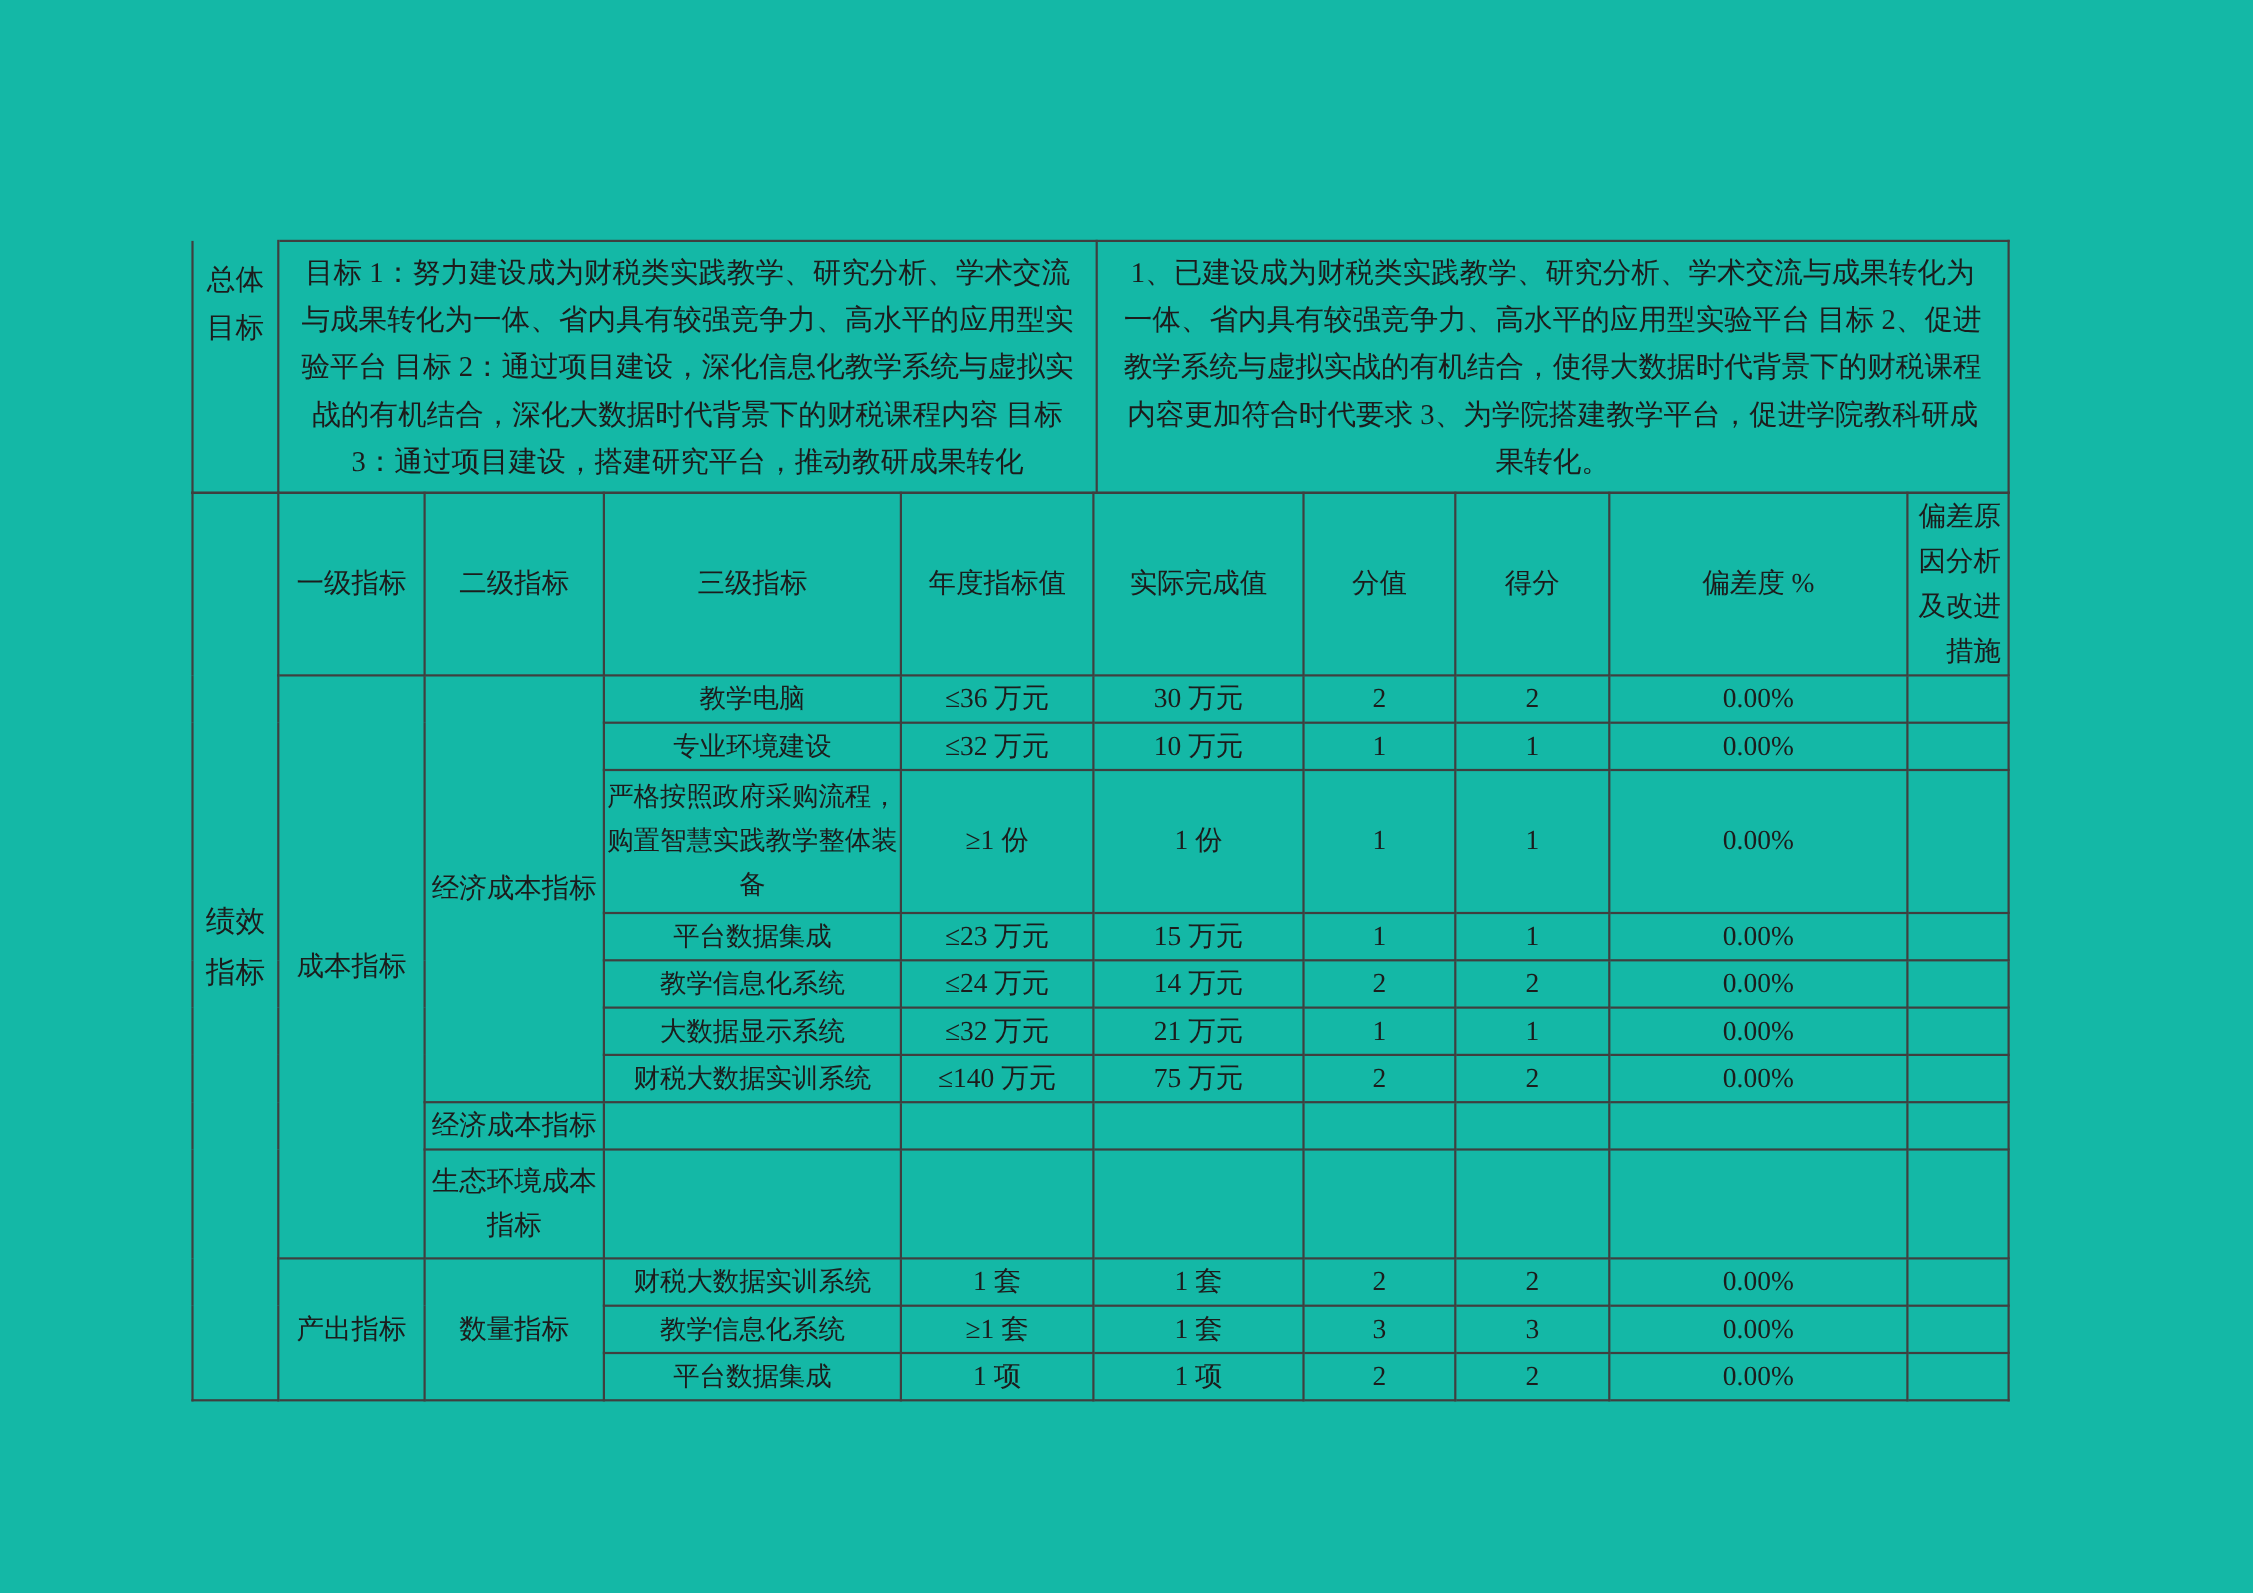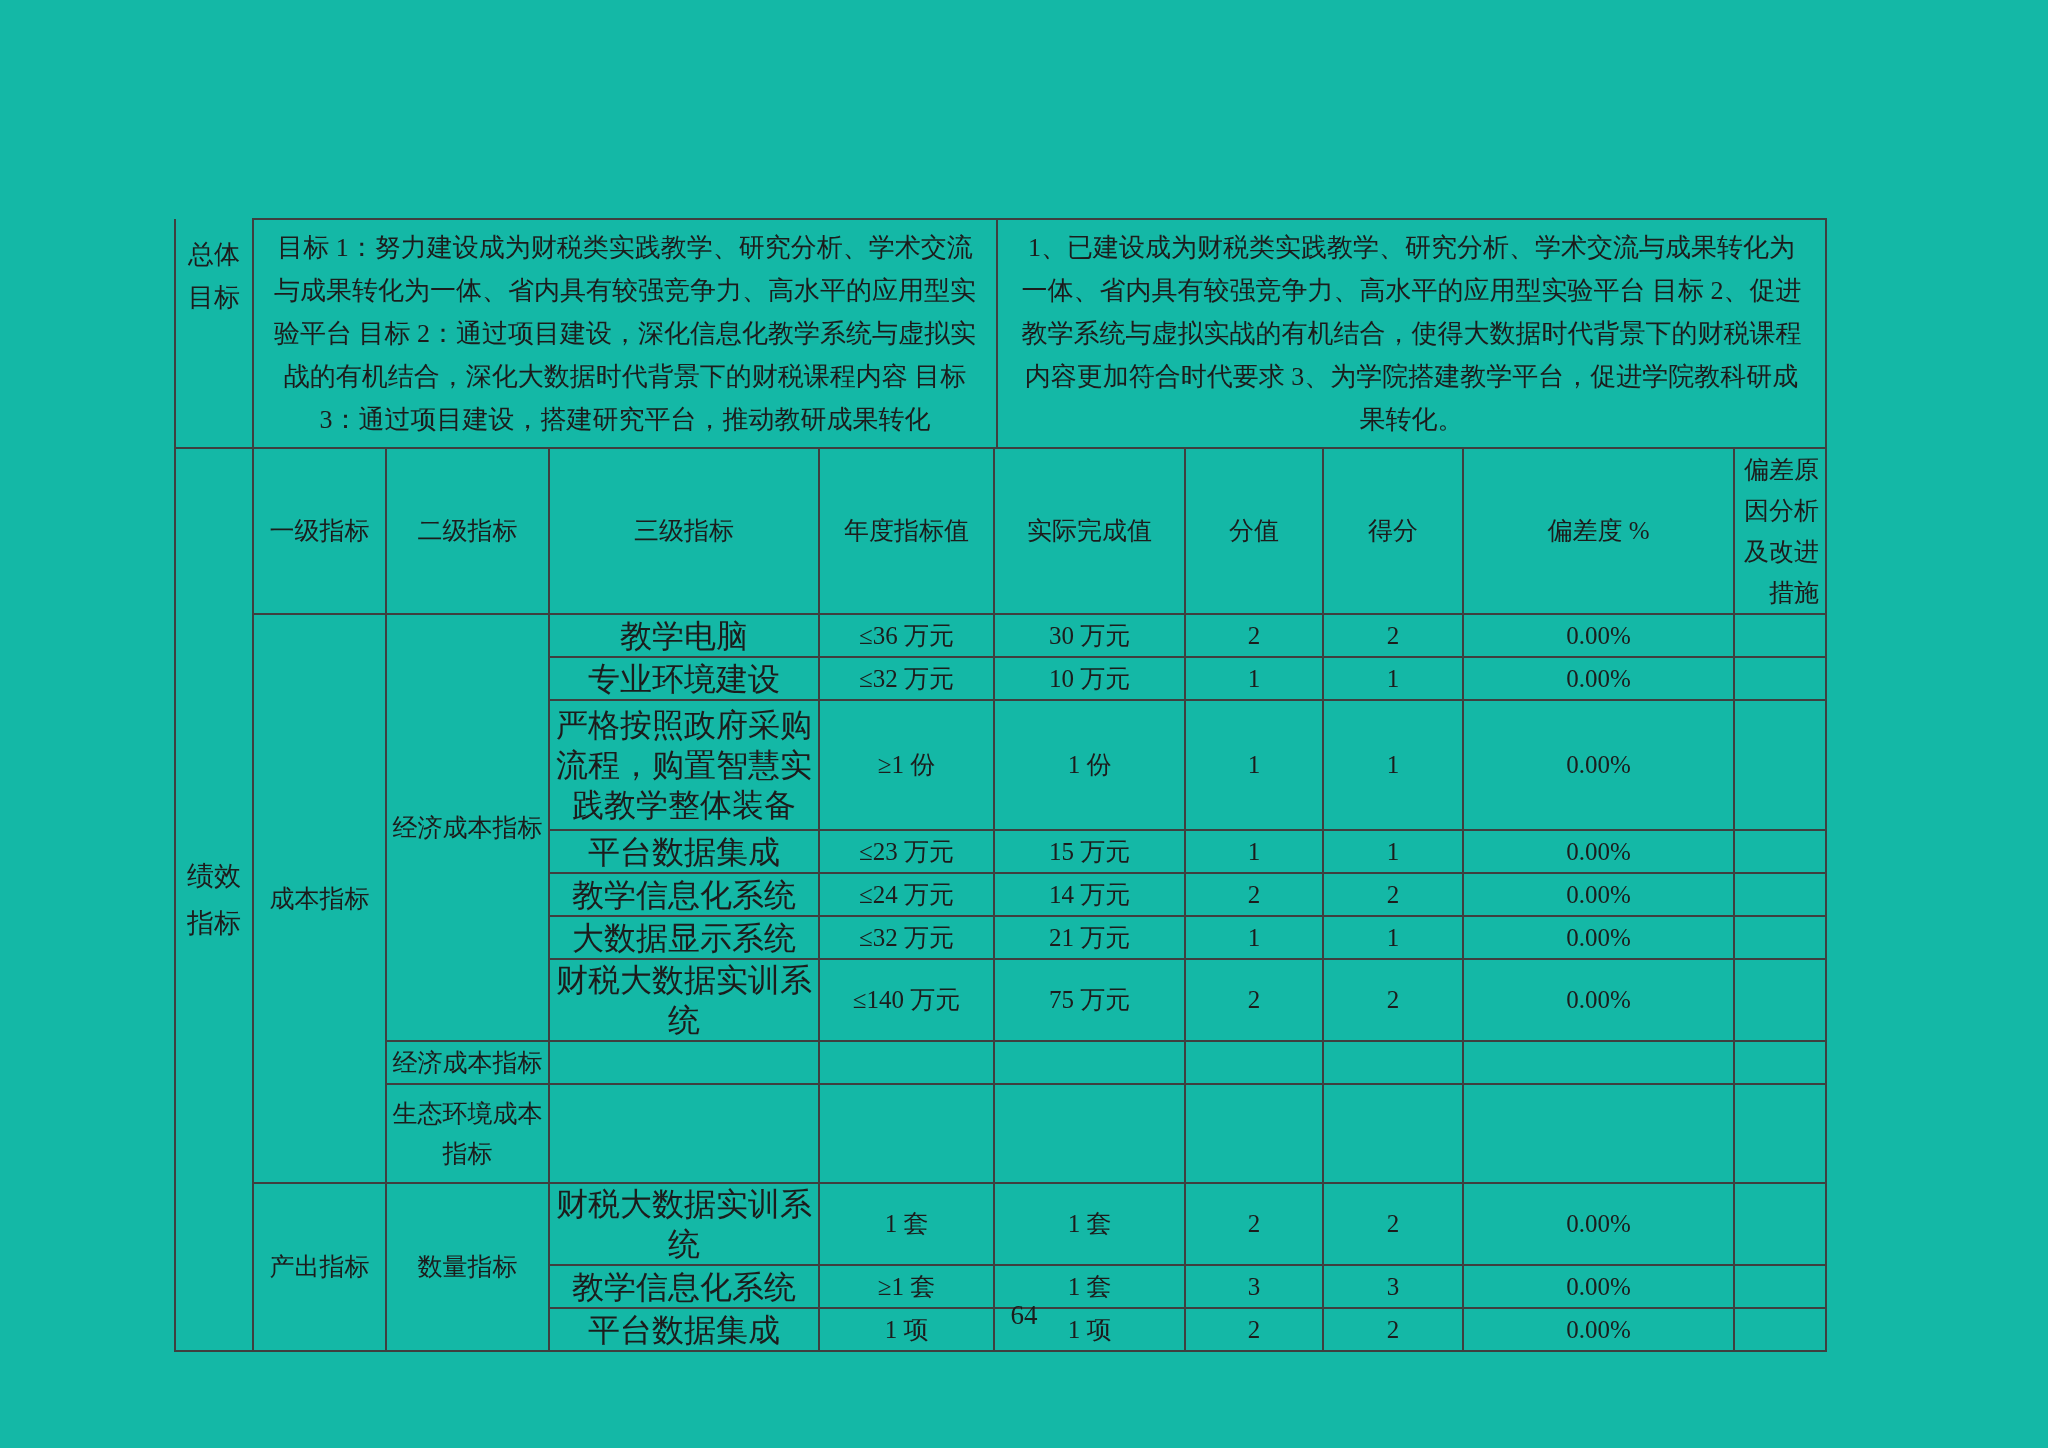--- a/index.html
+++ b/index.html
@@ -40,21 +40,21 @@
   }
   .goal-text { padding: 6px 18px; }
 
   
   .perf-table { margin-top: -2px; }  
   .perf-label { font-size: 27px; line-height: 47px; padding: 0 10px; }
   tr.hrow      { height: 155px; }
   tr.r         { height: 43px;  }
   tr.r-tall3   { height: 130px; }
   tr.r-tall2   { height: 99px;  }
-  td.c-l3      { font-size: 32px; padding: 0 2px; }
+  td.c-l3      { font-size: 24px; padding: 0 2px; }
   td.c-l2      { padding: 0 2px; }
   .hdr-remark  { font-size: 25px; line-height: 41px; padding: 0 6px; text-align: right; }
 
   .page-number {
     position: absolute;
     left: 0; right: 0;
     top: 1300px;
     text-align: center;
     font-size: 27px;
   }
@@ -223,14 +223,13 @@
         <td>1 项</td>
         <td>2</td>
         <td>2</td>
         <td>0.00%</td>
         <td></td>
       </tr>
     </tbody>
       </table>
   </div>
 
-  <div class="page-number">64</div>
 </div>
 
 </body></html>

